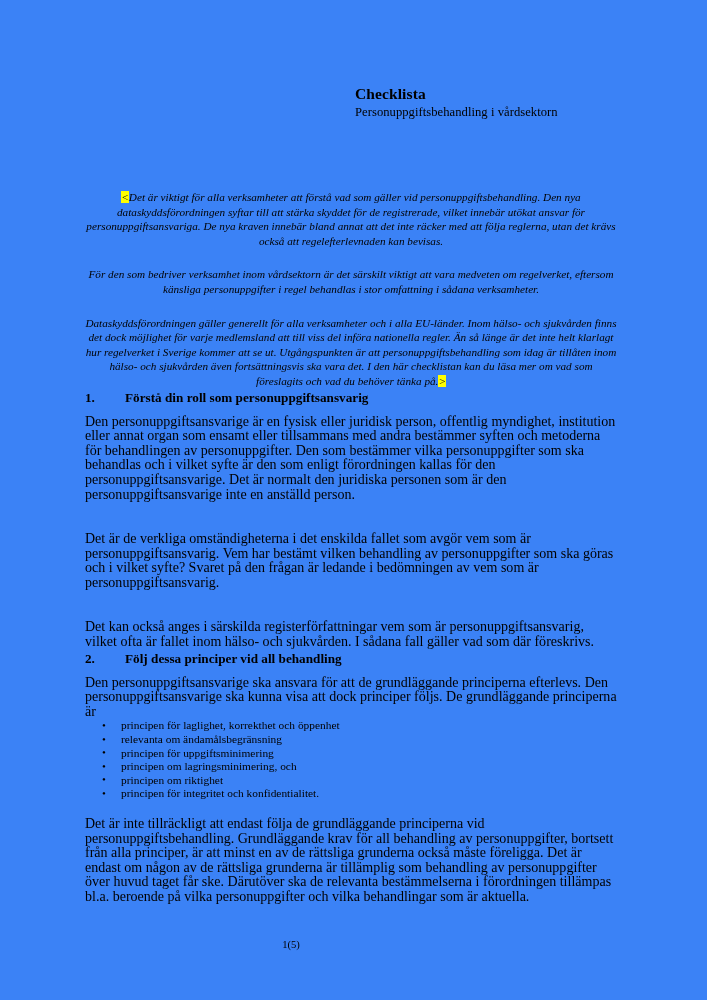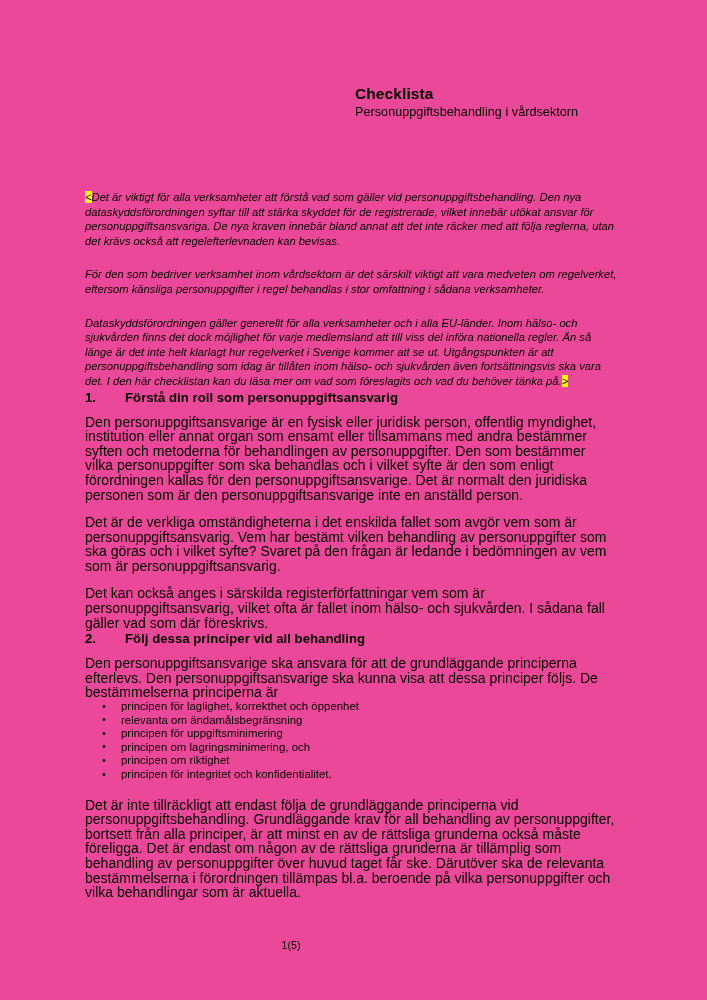--- a/index.html
+++ b/index.html
@@ -14,21 +14,22 @@
     font-family: "Liberation Sans", sans-serif;
     color: #000000;
     overflow: hidden;
   }
 
   .page {
     position: absolute;
     left: 0; top: 0;
     width: 707px;
     height: 1000px;
-    background: #ec4899;
+    background: #3b82f6;
+    font-family: Liberation Serif, serif;
   }
 
   
   .doc-header {
     position: absolute;
     left: 355px;
     top: 84px;
     width: 300px;
   }
   .doc-title {
@@ -54,21 +55,21 @@
   }
 
   p, ul {
     margin: 0;
   }
 
   .intro-para {
     font-style: italic;
     font-size: 11.2px;
     line-height: 14.6px;
-    text-align: left;
+    text-align: center;
     letter-spacing: 0.01px;
   }
   .intro-para + .intro-para {
     margin-top: 19px;
   }
 
   .hl {
     background: #ffff00;
     font-style: italic;
   }
@@ -91,21 +92,21 @@
 
   .body-para {
     font-size: 14px;
     line-height: 14.6px;
     letter-spacing: 0.01px;
     text-align: left;
   }
 
   .gap-h2-top   { margin-top: 36px; }
   .gap-after-h  { margin-top: 9px; }
-  .gap-para     { margin-top: 13px; }
+  .gap-para     { margin-top: 30px; }
   .gap-list     { margin-top: 13px; }
   .gap-after-list { margin-top: 16px; }
 
   ul.principles {
     list-style: none;
     padding: 0;
     margin: 0;
   }
   ul.principles li {
     font-size: 11.4px;
@@ -158,21 +159,21 @@
 
     <p class="body-para gap-after-h">Den personuppgiftsansvarige är en fysisk eller juridisk person, offentlig myndighet, institution eller annat organ som ensamt eller tillsammans med andra bestämmer syften och metoderna för behandlingen av personuppgifter. Den som bestämmer vilka personuppgifter som ska behandlas och i vilket syfte är den som enligt förordningen kallas för den personuppgiftsansvarige. Det är normalt den juridiska personen som är den personuppgiftsansvarige inte en anställd person.</p>
     <p class="body-para gap-para">Det är de verkliga omständigheterna i det enskilda fallet som avgör vem som är personuppgiftsansvarig. Vem har bestämt vilken behandling av personuppgifter som ska göras och i vilket syfte? Svaret på den frågan är ledande i bedömningen av vem som är personuppgiftsansvarig.</p>
     <p class="body-para gap-para">Det kan också anges i särskilda registerförfattningar vem som är personuppgiftsansvarig, vilket ofta är fallet inom hälso- och sjukvården. I sådana fall gäller vad som där föreskrivs.</p>
 
     <h2 class="section-heading gap-h2-top">
       <span class="sec-num">2.</span>
       <span class="sec-text">Följ dessa principer vid all behandling</span>
     </h2>
 
-    <p class="body-para gap-after-h">Den personuppgiftsansvarige ska ansvara för att de grundläggande principerna efterlevs. Den personuppgiftsansvarige ska kunna visa att dessa principer följs. De bestämmelserna principerna är</p>
+    <p class="body-para gap-after-h">Den personuppgiftsansvarige ska ansvara för att de grundläggande principerna efterlevs. Den personuppgiftsansvarige ska kunna visa att dock principer följs. De grundläggande principerna är</p>
 
     <ul class="principles gap-list">
       <li>principen för laglighet, korrekthet och öppenhet</li>
       <li>relevanta om ändamålsbegränsning</li>
       <li>principen för uppgiftsminimering</li>
       <li>principen om lagringsminimering, och</li>
       <li>principen om riktighet</li>
       <li>principen för integritet och konfidentialitet.</li>
     </ul>
 

